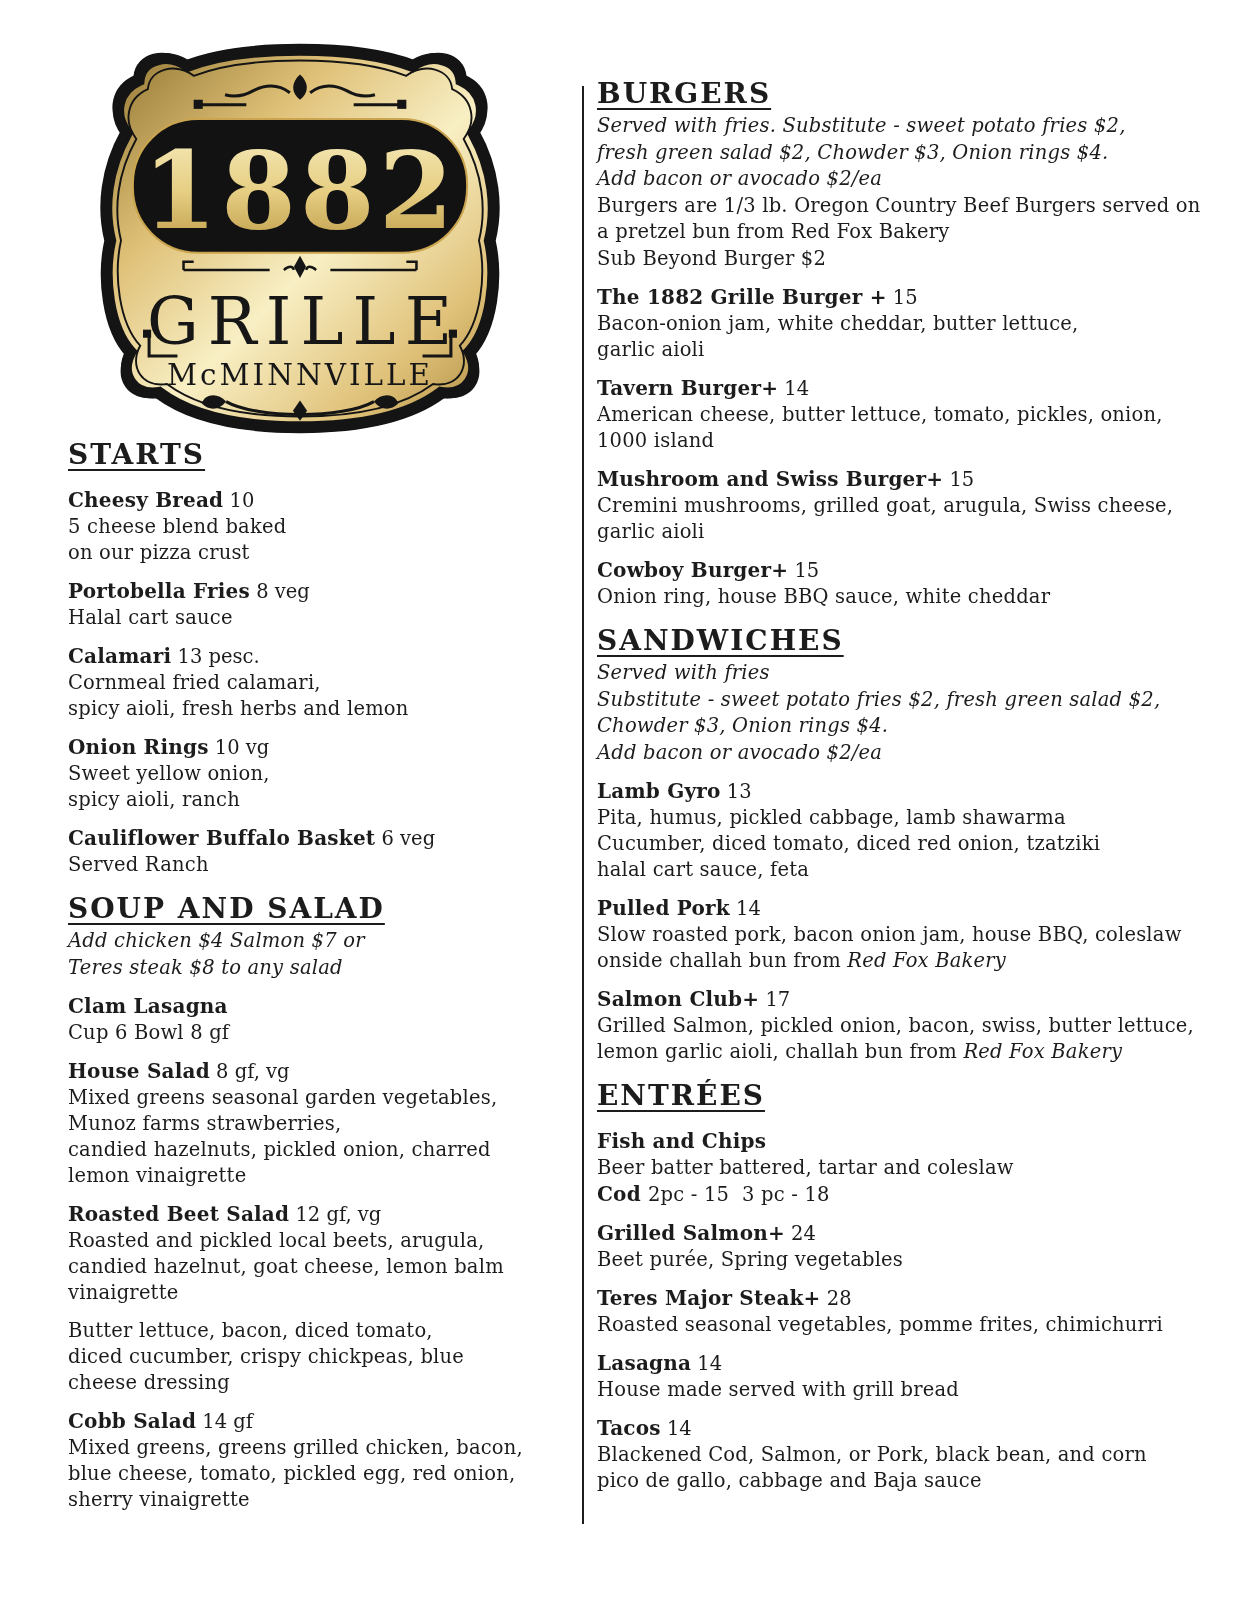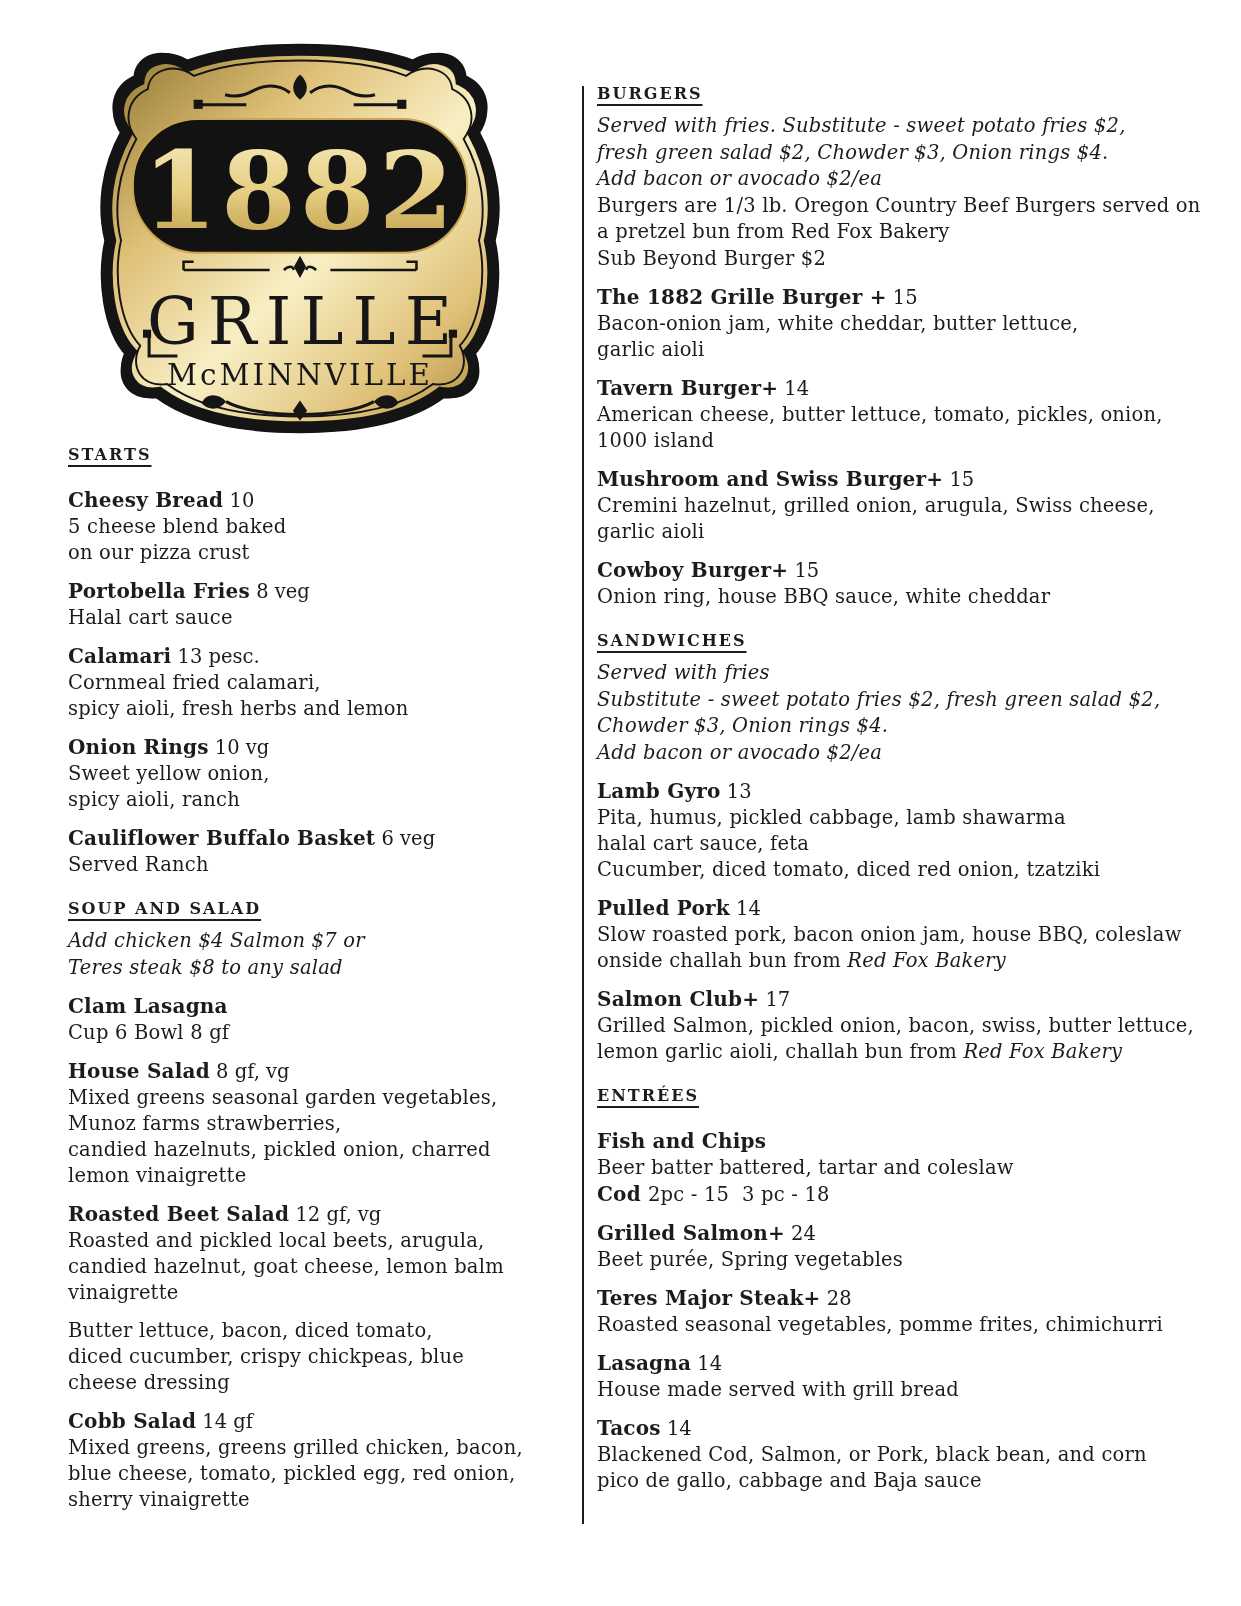--- a/index.html
+++ b/index.html
@@ -15,21 +15,21 @@
   .col-left{left:68px;top:40px;width:480px;}
   .col-right{left:597px;top:78px;width:600px;}
   .divider{
     position:absolute;left:582px;top:86px;width:2px;height:1438px;
     background:#1d1d1d;
   }
   .logo-wrap{width:436px;margin-left:14px;margin-bottom:2px;}
   .logo-wrap svg{display:block;}
 
   .section-title{
-    font-size:16px;font-weight:bold;letter-spacing:2px;
+    font-size:28px;font-weight:bold;letter-spacing:2px;
     line-height:32px;margin-top:15px;margin-bottom:3px;
     text-decoration:underline;
     text-underline-offset:5px;
     text-decoration-thickness:2px;
     white-space:pre;
   }
   .menu-section:first-of-type .section-title{margin-top:0;}
 
   .pre-block{margin:1px 0 2px 0;}
   .pre-line{font-size:19.5px;line-height:26.5px;white-space:pre;letter-spacing:0.2px;}
@@ -196,43 +196,43 @@
             <div class="desc-line"><span>Bacon-onion jam, white cheddar, butter lettuce,</span></div>
             <div class="desc-line"><span>garlic aioli</span></div>
           </div>
           <div class="menu-item">
             <div class="item-head"><span class="item-name">Tavern Burger+</span> <span class="item-price">14</span></div>
             <div class="desc-line"><span>American cheese, butter lettuce, tomato, pickles, onion,</span></div>
             <div class="desc-line"><span>1000 island</span></div>
           </div>
           <div class="menu-item">
             <div class="item-head"><span class="item-name">Mushroom and Swiss Burger+</span> <span class="item-price">15</span></div>
-            <div class="desc-line"><span>Cremini hazelnut, grilled onion, arugula, Swiss cheese,</span></div>
+            <div class="desc-line"><span>Cremini mushrooms, grilled goat, arugula, Swiss cheese,</span></div>
             <div class="desc-line"><span>garlic aioli</span></div>
           </div>
           <div class="menu-item">
             <div class="item-head"><span class="item-name">Cowboy Burger+</span> <span class="item-price">15</span></div>
             <div class="desc-line"><span>Onion ring, house BBQ sauce, white cheddar</span></div>
           </div>
         </div>
       </section>
       <section class="menu-section">
         <div class="section-title">SANDWICHES</div>
         <div class="pre-block">
           <div class="pre-line it"><span>Served with fries</span></div>
           <div class="pre-line it"><span>Substitute - sweet potato fries $2, fresh green salad $2,</span></div>
           <div class="pre-line it"><span>Chowder $3, Onion rings $4.</span></div>
           <div class="pre-line it"><span>Add bacon or avocado $2/ea</span></div>
         </div>
         <div class="section-items">
           <div class="menu-item">
             <div class="item-head"><span class="item-name">Lamb Gyro</span> <span class="item-price">13</span></div>
             <div class="desc-line"><span>Pita, humus, pickled cabbage, lamb shawarma</span></div>
+            <div class="desc-line"><span>Cucumber, diced tomato, diced red onion, tzatziki</span></div>
             <div class="desc-line"><span>halal cart sauce, feta</span></div>
-            <div class="desc-line"><span>Cucumber, diced tomato, diced red onion, tzatziki</span></div>
           </div>
           <div class="menu-item">
             <div class="item-head"><span class="item-name">Pulled Pork</span> <span class="item-price">14</span></div>
             <div class="desc-line"><span>Slow roasted pork, bacon onion jam, house BBQ, coleslaw</span></div>
             <div class="desc-line"><span>onside challah bun from </span><span class="it">Red Fox Bakery</span></div>
           </div>
           <div class="menu-item">
             <div class="item-head"><span class="item-name">Salmon Club+</span> <span class="item-price">17</span></div>
             <div class="desc-line"><span>Grilled Salmon, pickled onion, bacon, swiss, butter lettuce,</span></div>
             <div class="desc-line"><span>lemon garlic aioli, challah bun from </span><span class="it">Red Fox Bakery</span></div>

